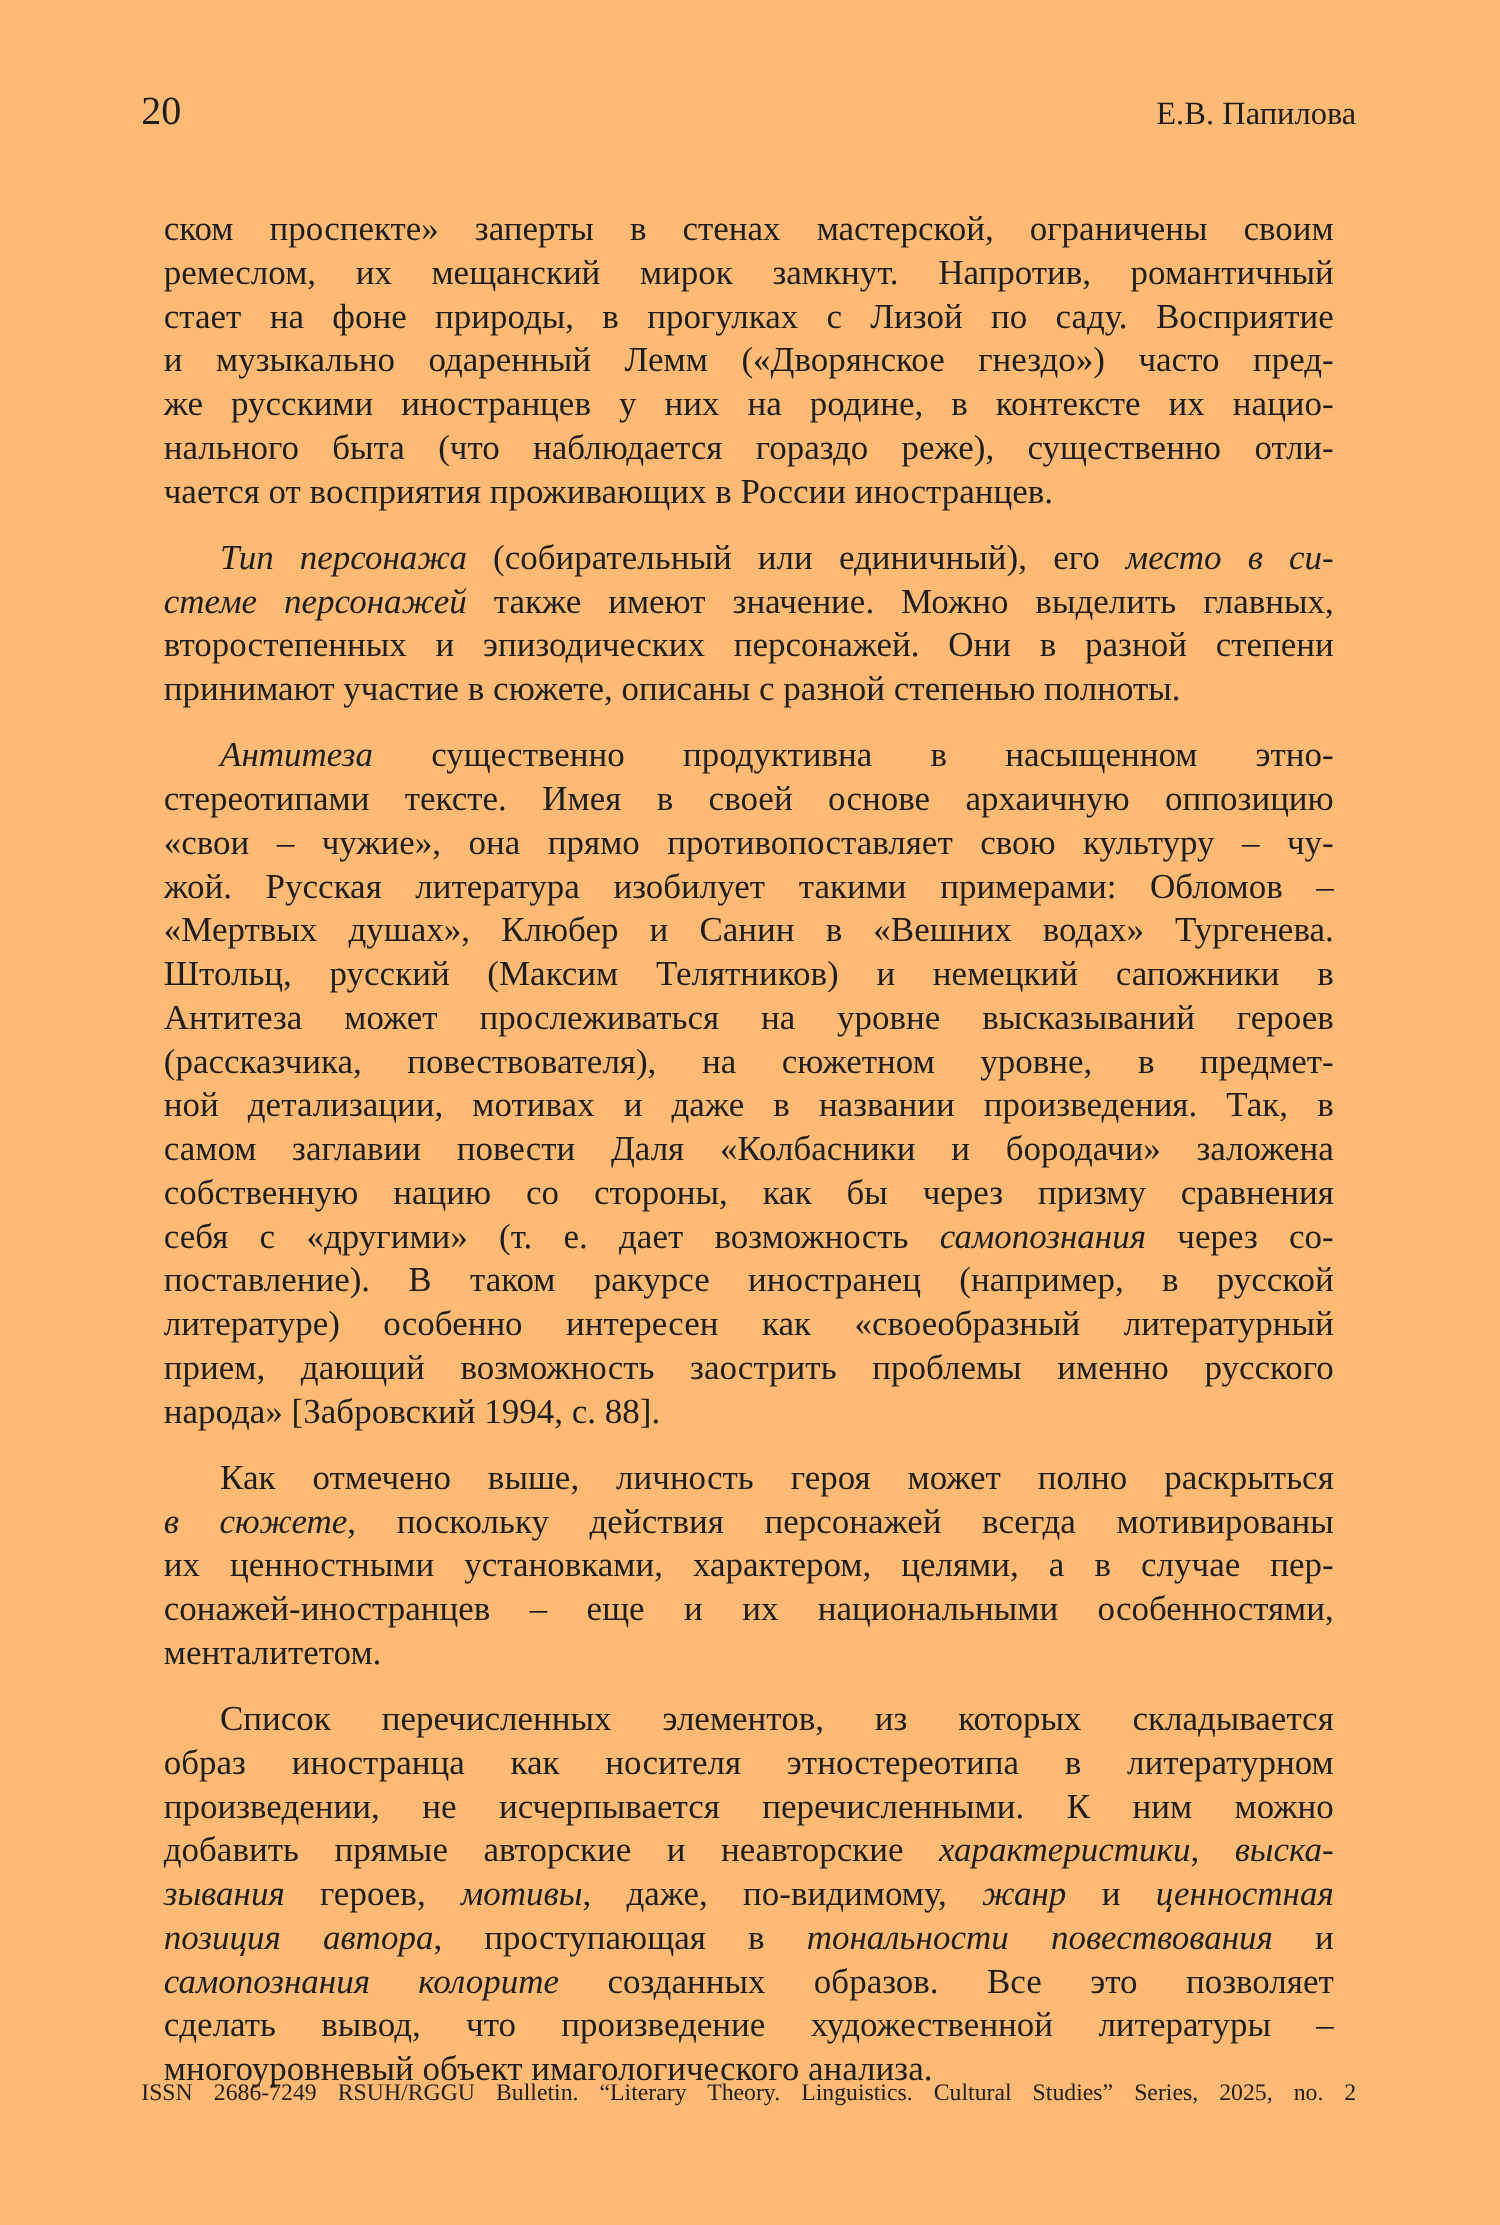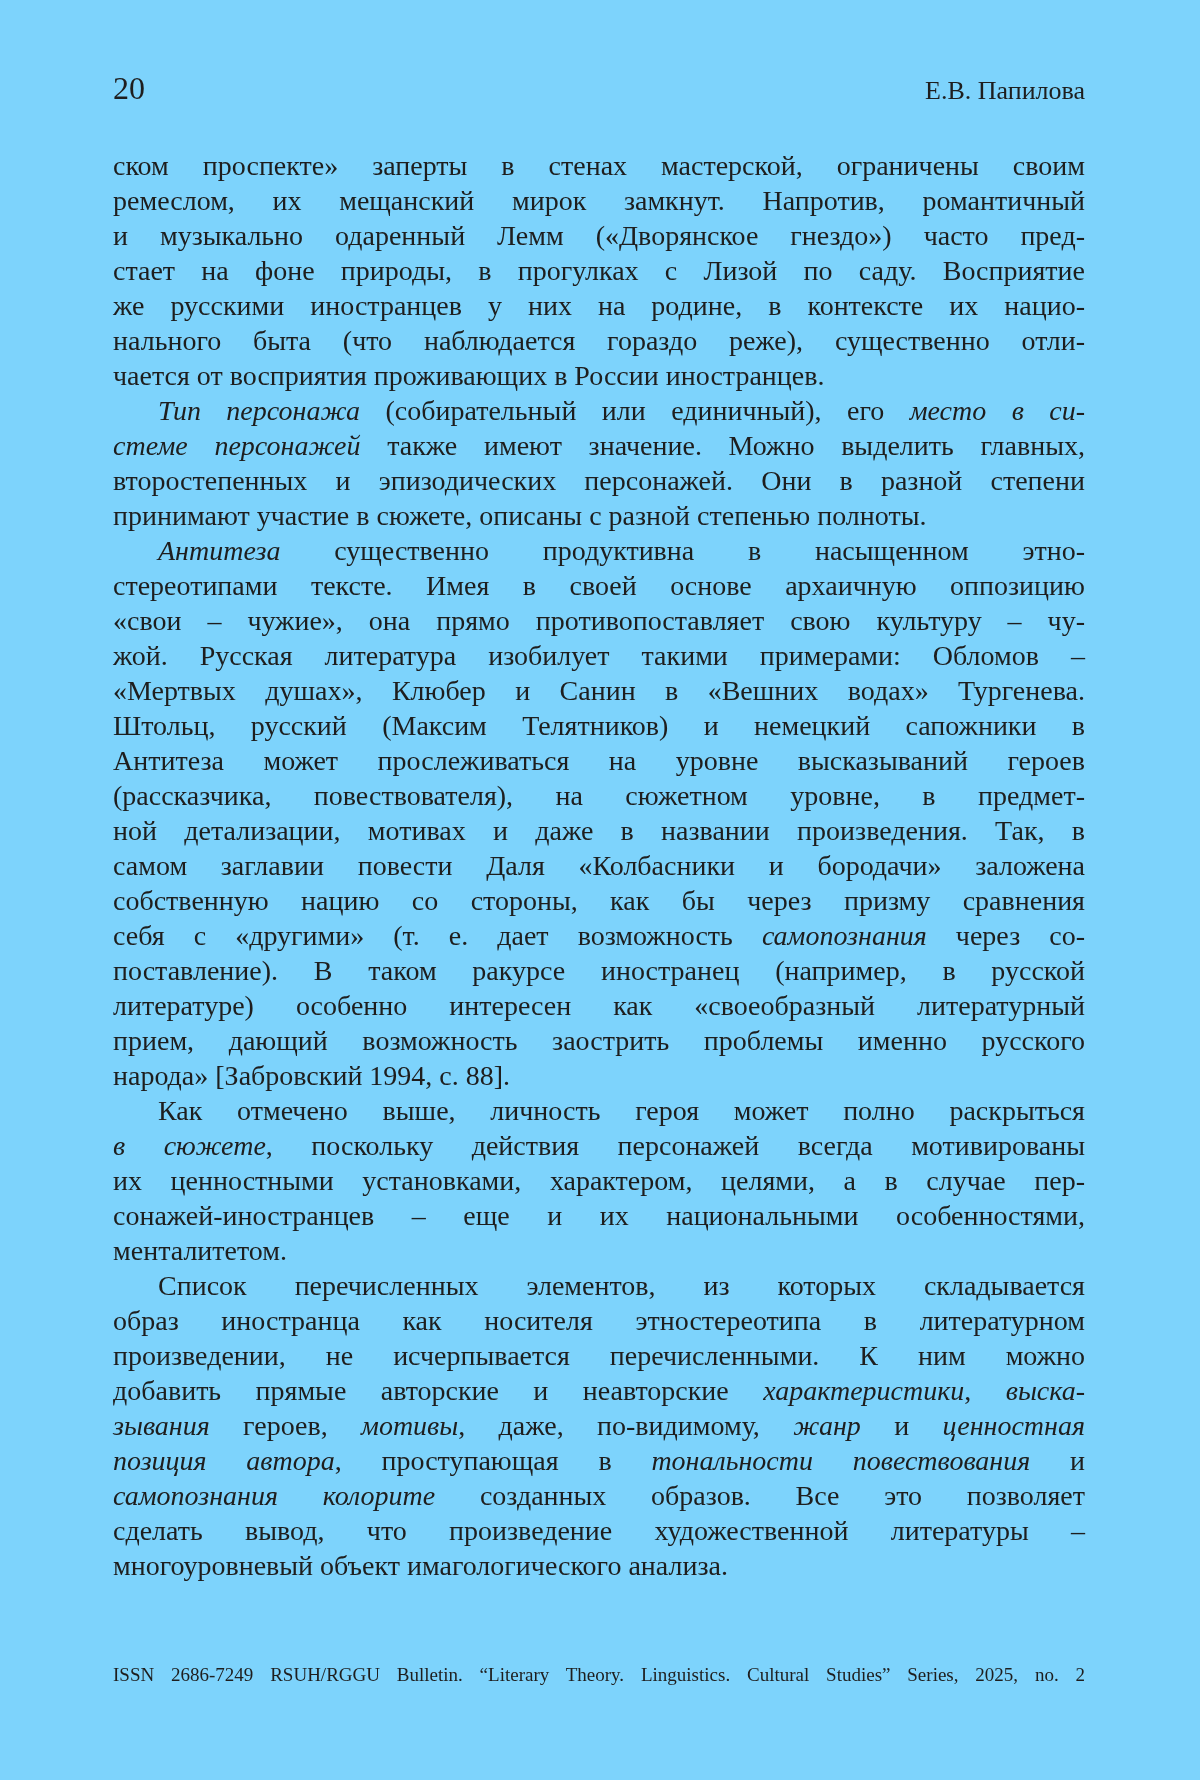--- a/index.html
+++ b/index.html
@@ -1,21 +1,21 @@
 <!DOCTYPE html>
 <html><head>
 <meta charset="utf-8">
 <style>
   html, body { margin: 0; padding: 0; background: #e8e8e8; }
   .page {
     position: relative;
     width: 1200px;
     height: 1780px;
     margin: 0 auto;
-    background: #7dd3fc;
+    background: #fdba74;
     font-family: "Liberation Serif", serif;
     color: #1e1e1e;
     overflow: hidden;
   }
   .header {
     position: absolute;
     top: 70px;
     left: 113px;
     right: 115px;
     display: flex;
@@ -23,21 +23,21 @@
     align-items: baseline;
   }
   .page-number { font-size: 32px; line-height: 36px; }
   .running-author { font-size: 26px; line-height: 36px; }
   .body-text {
     position: absolute;
     top: 148px;
     left: 113px;
     width: 972px;
   }
-  .para { margin: 0; padding: 0; }
+  .para { margin: 18px; padding: 0; }
   .line {
     font-size: 28px;
     line-height: 35px;
     text-align: justify;
     text-align-last: justify;
     text-justify: inter-word;
     white-space: normal;
   }
   .line.lastline { text-align-last: left; }
   .line.firstline { text-indent: 45px; }
@@ -59,22 +59,22 @@
 <div class="page">
   <div class="header">
     <span class="page-number">20</span>
     <span class="running-author">Е.В. Папилова</span>
   </div>
 
   <div class="body-text">
       <div class="para">
         <div class="line"><span>ском проспекте» заперты в стенах мастерской, ограничены своим</span></div>
         <div class="line"><span>ремеслом, их мещанский мирок замкнут. Напротив, романтичный</span></div>
+        <div class="line"><span>стает на фоне природы, в прогулках с Лизой по саду. Восприятие</span></div>
         <div class="line"><span>и музыкально одаренный Лемм («Дворянское гнездо») часто пред-</span></div>
-        <div class="line"><span>стает на фоне природы, в прогулках с Лизой по саду. Восприятие</span></div>
         <div class="line"><span>же русскими иностранцев у них на родине, в контексте их нацио-</span></div>
         <div class="line"><span>нального быта (что наблюдается гораздо реже), существенно отли-</span></div>
         <div class="line lastline"><span>чается от восприятия проживающих в России иностранцев.</span></div>
       </div>
       <div class="para">
         <div class="line firstline"><em>Тип персонажа</em><span> (собирательный или единичный), его </span><em>место в си-</em></div>
         <div class="line"><em>стеме персонажей</em><span> также имеют значение. Можно выделить главных,</span></div>
         <div class="line"><span>второстепенных и эпизодических персонажей. Они в разной степени</span></div>
         <div class="line lastline"><span>принимают участие в сюжете, описаны с разной степенью полноты.</span></div>
       </div>

